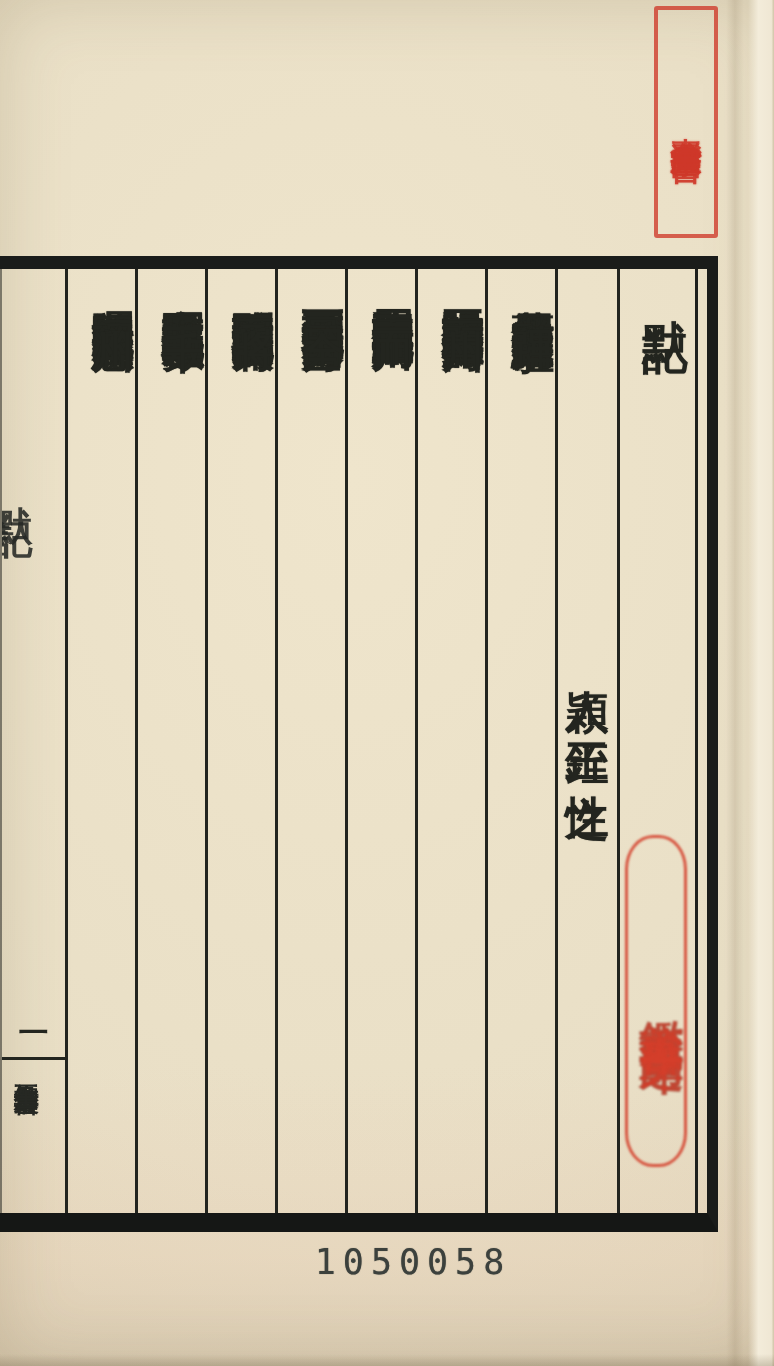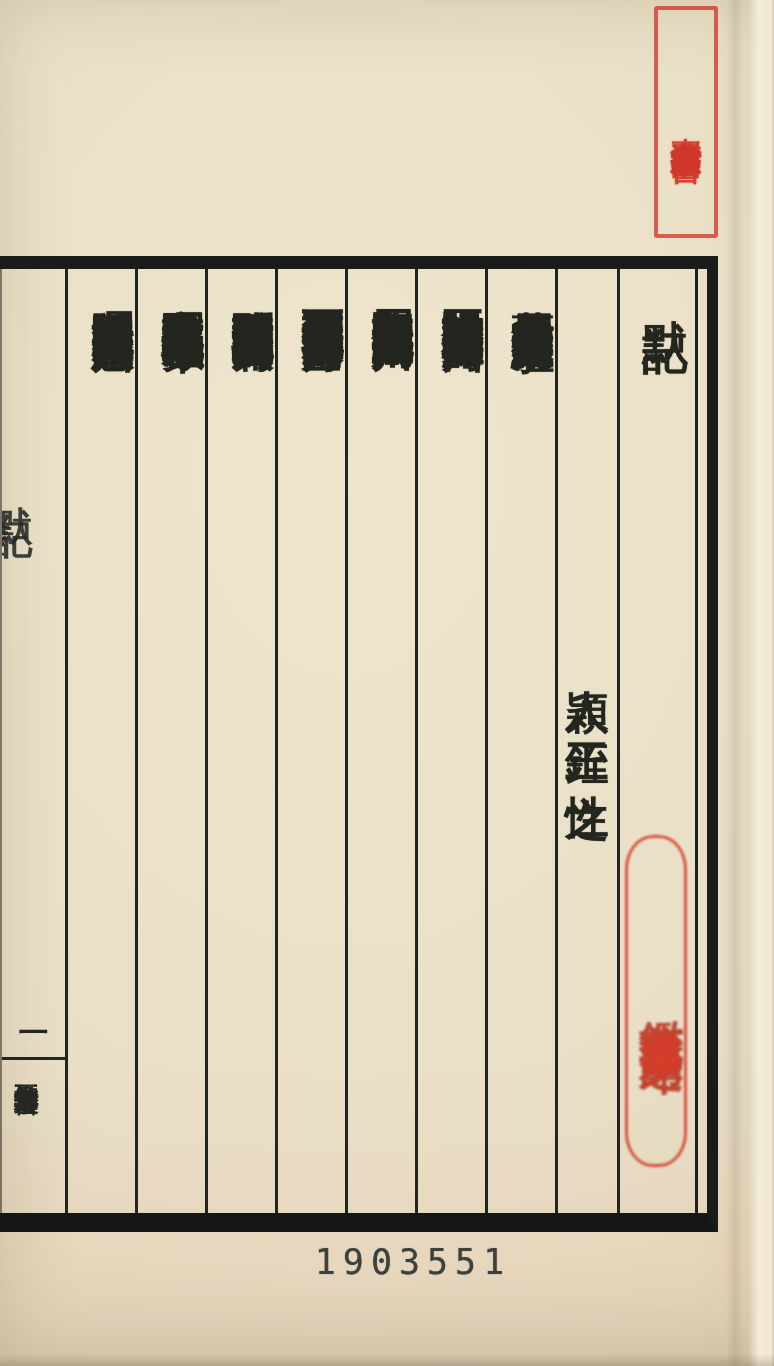--- a/index.html
+++ b/index.html
@@ -141,15 +141,15 @@
         <div class="spine-title">默記</div>
         <div class="spine-number">一</div>
         <div class="spine-colophon-box">
           <div class="spine-colophon">知不足齋叢書</div>
         </div>
       </div>
 
     </div>
   </div>
 
-  <div class="accession">1903551</div>
+  <div class="accession">1050058</div>
 
 </div>
 
 </body></html>

